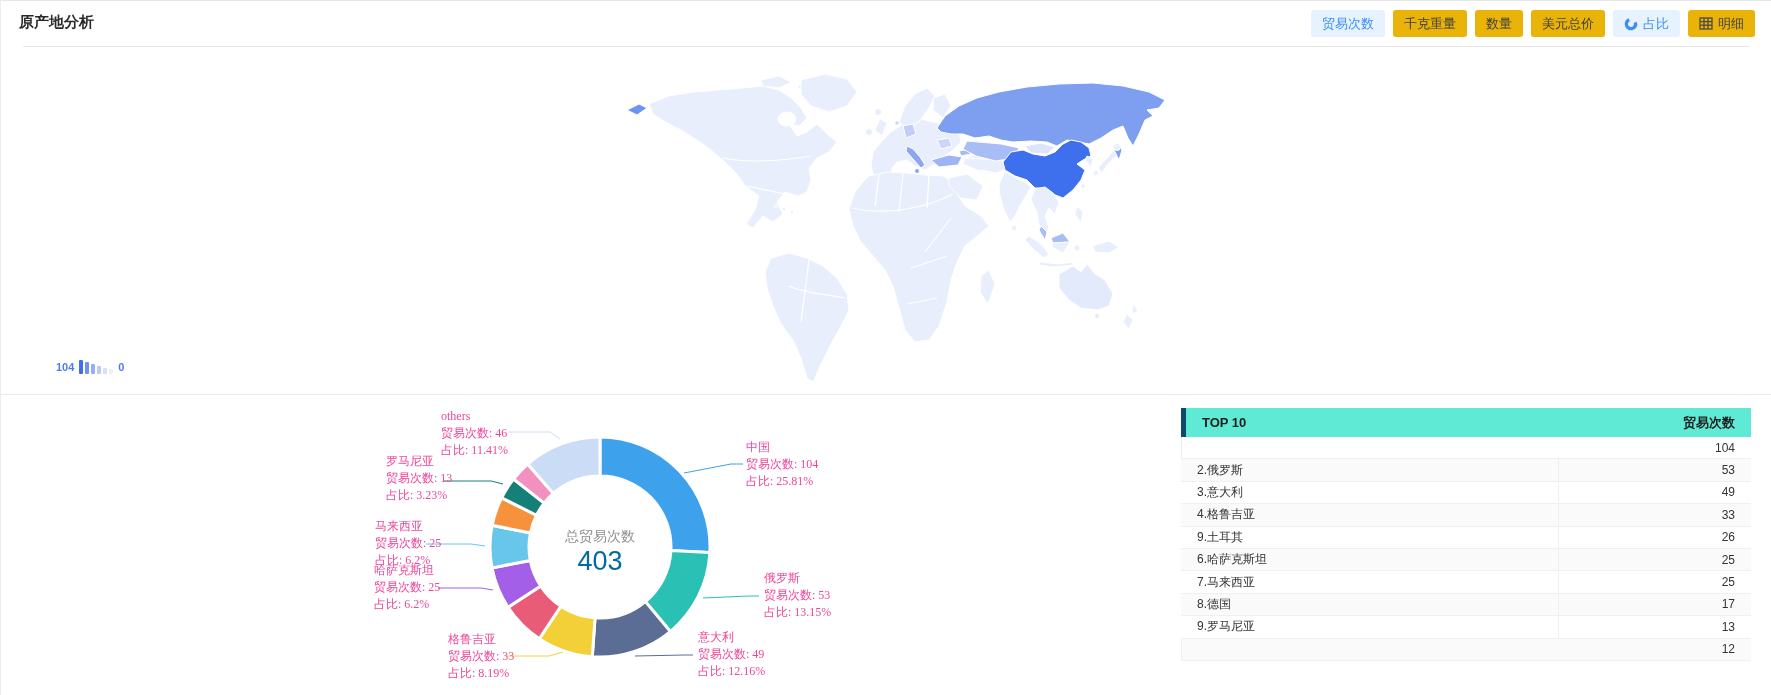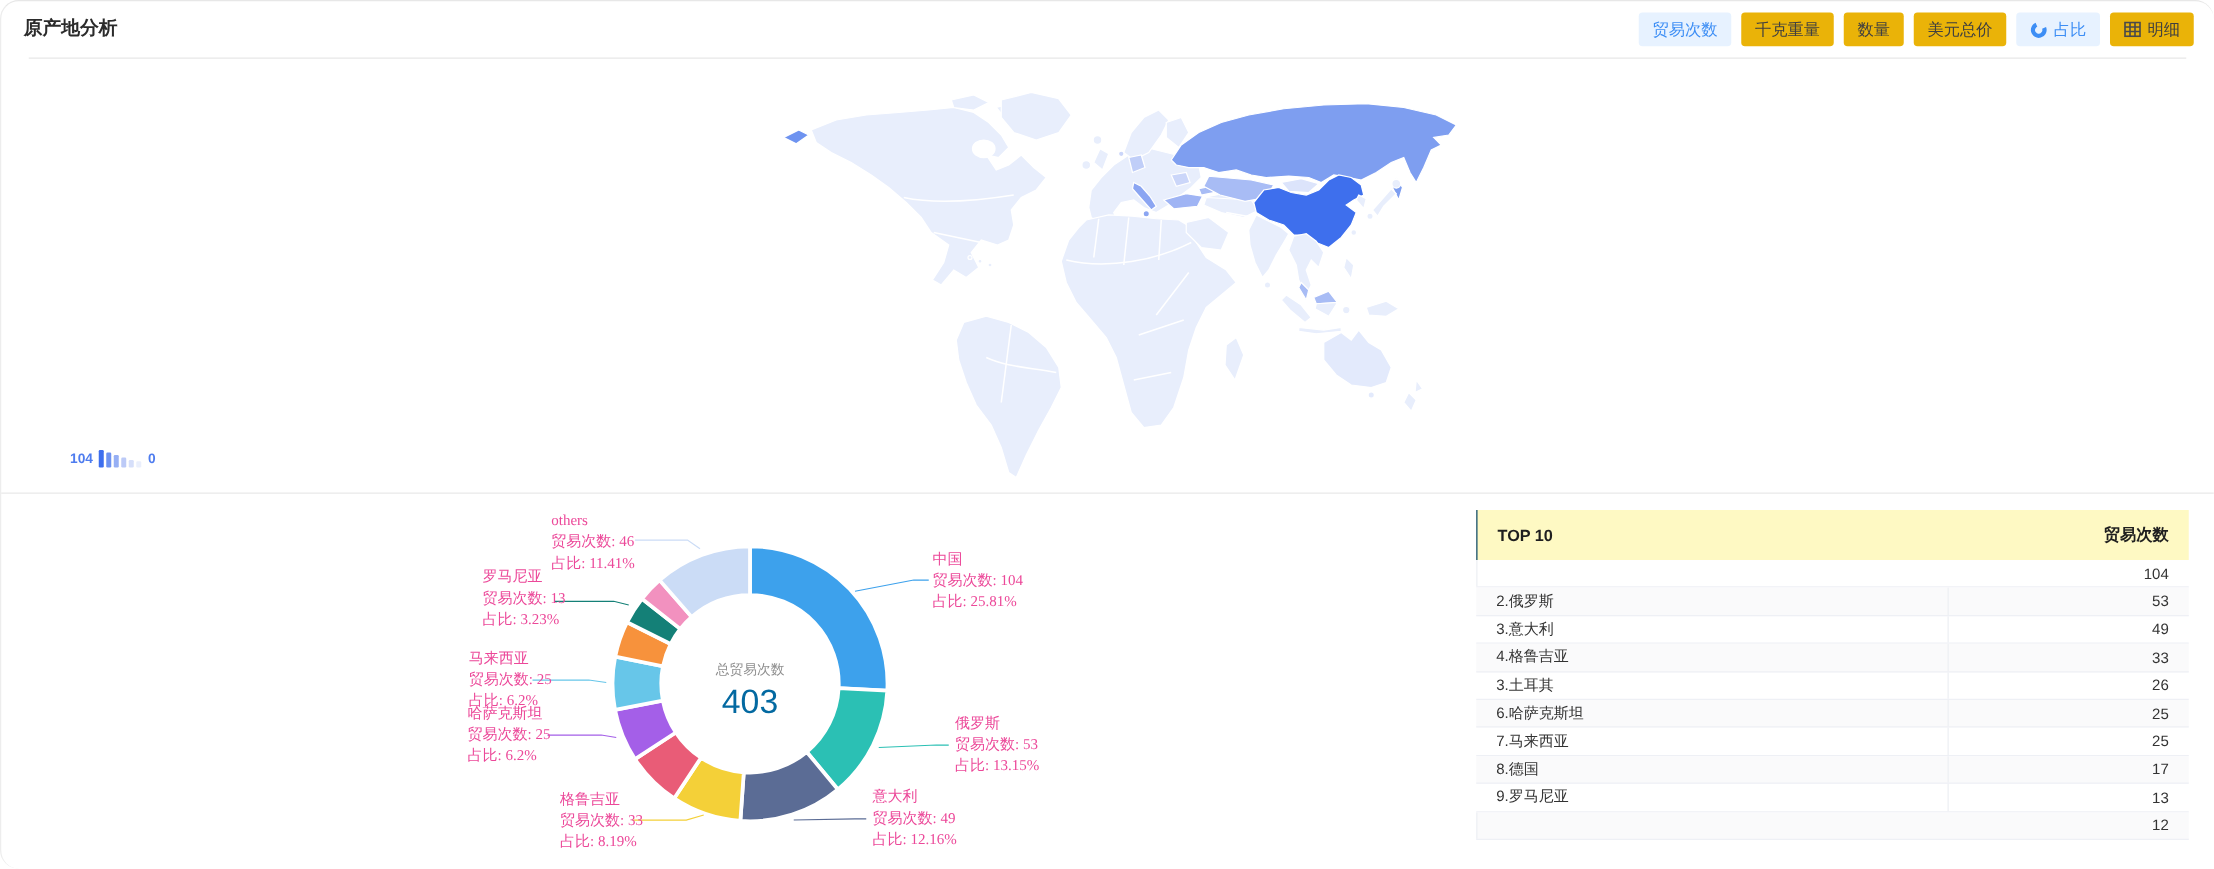--- a/index.html
+++ b/index.html
@@ -1,17 +1,17 @@
 <!DOCTYPE html>
 <html style="--land: #E8EEFC;"><head>
 <meta charset="utf-8">
 <style>
   html,body{margin:0;padding:0;background:#fff;}
   body{width:1771px;height:695px;overflow:hidden;font-family:"Liberation Sans","DejaVu Sans",sans-serif;}
-  .card{position:relative;width:1771px;height:695px;background:#fff;border-top:1px solid #e7e7e7;border-left:1px solid #ededed;box-sizing:border-box;border-radius:15px;}
+  .card{position:relative;width:1771px;height:695px;background:#fff;border-top:1px solid #e7e7e7;border-left:1px solid #ededed;box-sizing:border-box;}
   .title{position:absolute;left:18px;top:12px;font-size:15px;font-weight:600;color:#2b2b2b;}
   .hdr-line{position:absolute;top:45px;left:22px;right:22px;height:1px;background:#e8e8e8;}
   .toolbar{position:absolute;top:9px;right:16px;display:flex;gap:8px;align-items:center;}
   .btn{height:27px;padding:0 11px;display:flex;align-items:center;gap:5px;font-size:13px;border-radius:3px;background:#eab308;color:#404040;cursor:pointer;user-select:none;}
   .btn.active{background:#E7F2FF;color:#3D8EF5;}
   .btn svg{display:block;}
 
   .map-section{position:absolute;top:45px;left:0;width:1771px;height:348px;}
   .map-section svg.worldmap{position:absolute;left:0;top:0;}
   .worldmap path,.worldmap circle,.worldmap ellipse{stroke:#fff;stroke-width:1;}
@@ -20,26 +20,26 @@
   .legend{position:absolute;left:55px;top:314px;display:flex;align-items:flex-end;gap:5px;}
   .legend-bars{display:flex;align-items:flex-end;gap:2px;}
   .legend-bar{width:4px;border-radius:1px;}
   .legend-txt{font-size:11px;line-height:12px;margin-bottom:1px;font-weight:600;}
 
   .section-line{position:absolute;top:393px;left:0;width:1771px;height:1px;background:#e9e9e9;}
 
   .bottom{position:absolute;top:394px;left:0;width:1771px;height:301px;}
   #donut-svg{position:absolute;left:0;top:0;}
   .donut-center{position:absolute;left:509px;top:133px;width:180px;text-align:center;pointer-events:none;}
-  .donut-center .c-label{font-size:11px;color:#8f8f8f;line-height:17px;}
+  .donut-center .c-label{font-size:14px;color:#8f8f8f;line-height:17px;}
   .donut-center .c-value{font-size:27px;color:#0369a1;line-height:30px;margin-top:1px;}
   .dlabel{position:absolute;font-size:12px;color:#ec4899;line-height:17px;white-space:nowrap;font-family:Liberation Serif, serif;}
 
   .top10{position:absolute;left:1180px;top:13px;width:570px;font-size:12px;color:#333;}
-  .t-head{display:flex;height:40px;align-items:center;background:#fef9c3;border-left:1px solid #0c4a6e;box-sizing:border-box;}
+  .t-head{display:flex;height:29px;align-items:center;background:#5eead4;border-left:5px solid #0c4a6e;box-sizing:border-box;}
   .t-head .c1{flex:0 0 377px;padding-left:16px;font-weight:700;font-size:13px;color:#1f1f1f;box-sizing:border-box;}
   .t-head .c2{flex:1;text-align:right;padding-right:16px;font-weight:700;font-size:13px;color:#1f1f1f;}
   .t-row{display:flex;height:22.4px;align-items:center;border-bottom:1px solid #EEF0F5;box-sizing:border-box;}
   .t-row:nth-child(even){background:#FAFAFB;}
   .t-row .c1{flex:0 0 377px;padding-left:16px;box-sizing:border-box;}
   .t-row .c2{flex:1;text-align:right;padding-right:16px;border-left:1px solid #EDEFF4;align-self:stretch;display:flex;align-items:center;justify-content:flex-end;}
 </style>
 </head>
 <body>
 
@@ -262,21 +262,21 @@
           </div>
           <div class="t-row">
             <div class="c1">3.意大利</div>
             <div class="c2">49</div>
           </div>
           <div class="t-row">
             <div class="c1">4.格鲁吉亚</div>
             <div class="c2">33</div>
           </div>
           <div class="t-row">
-            <div class="c1">3.土耳其</div>
+            <div class="c1">9.土耳其</div>
             <div class="c2">26</div>
           </div>
           <div class="t-row">
             <div class="c1">6.哈萨克斯坦</div>
             <div class="c2">25</div>
           </div>
           <div class="t-row">
             <div class="c1">7.马来西亚</div>
             <div class="c2">25</div>
           </div>

